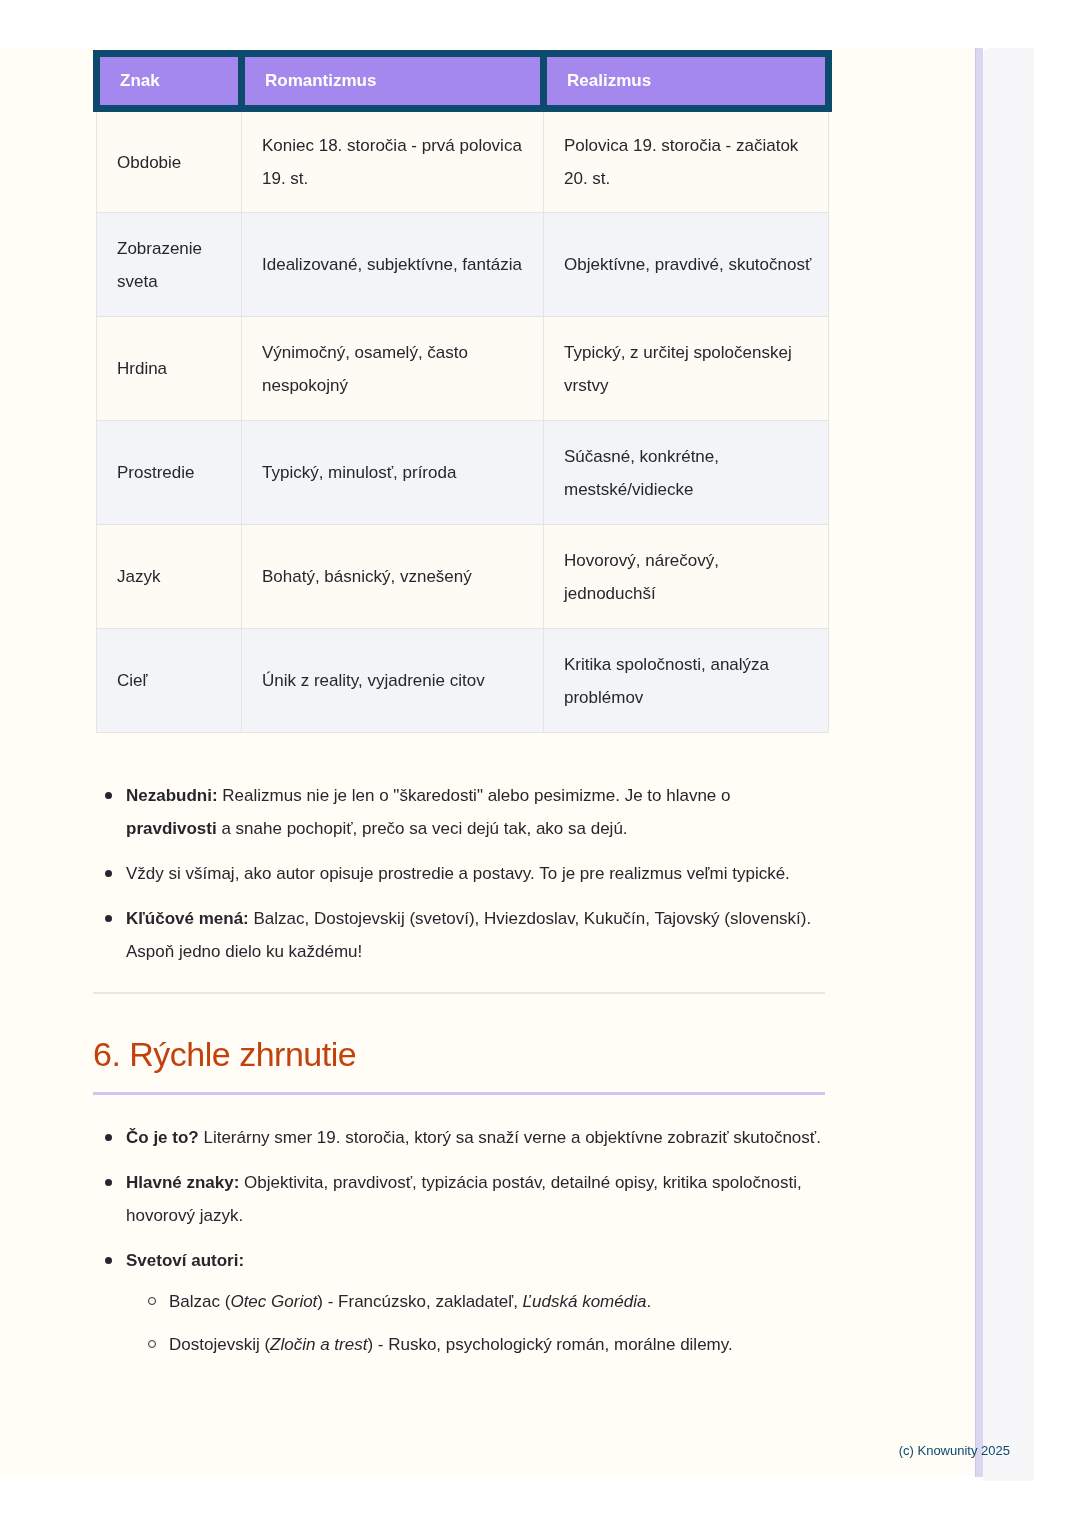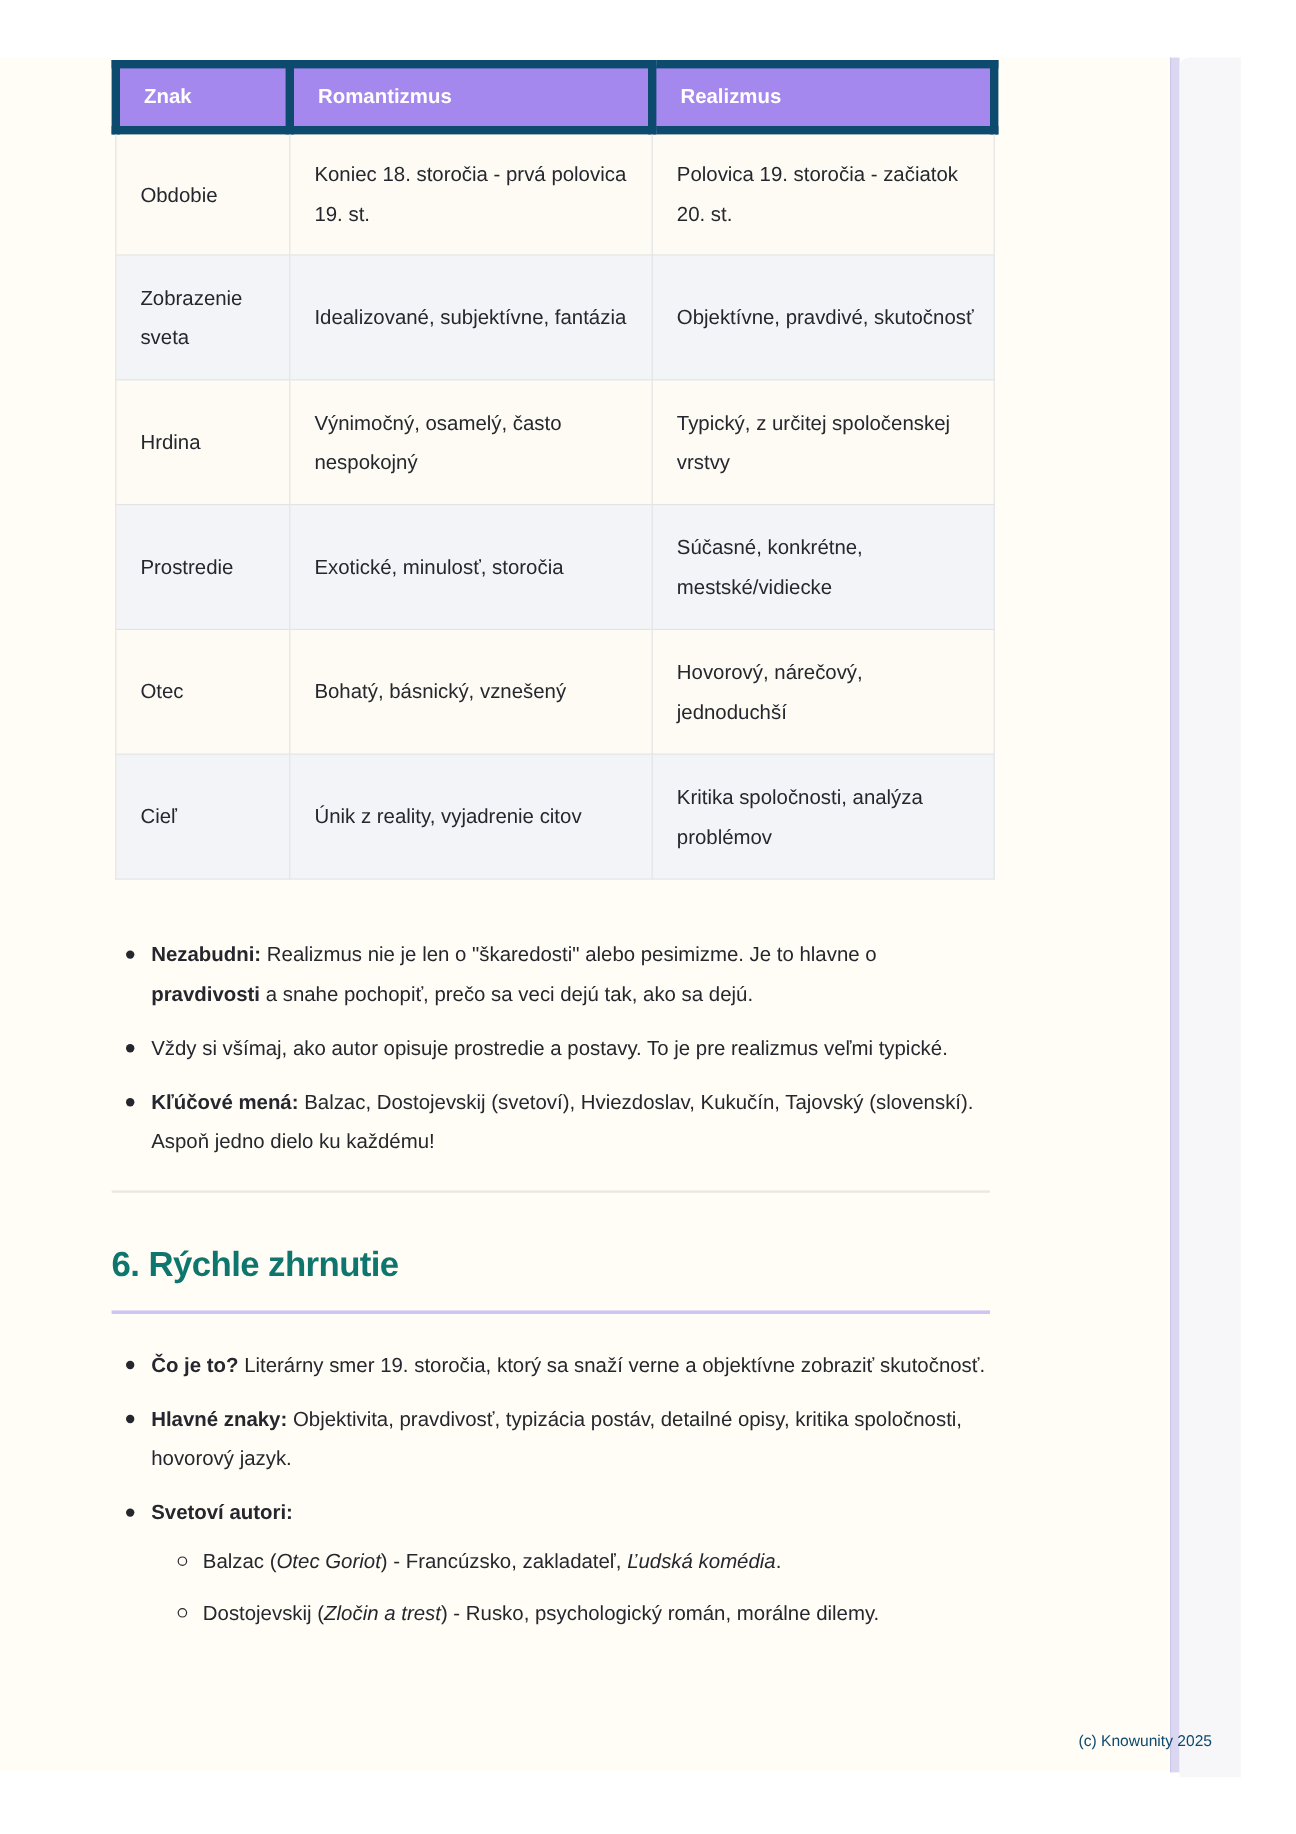--- a/index.html
+++ b/index.html
@@ -100,24 +100,24 @@
     margin-bottom:10px;
   }
   
   .divider {
     height:2px;
     background:#e9e8e2;
     margin-top:24px;
   }
   h2.section-heading {
     margin:38px 0 0 0;
-    font-size:29px;
+    font-size:34px;
     line-height:44px;
-    font-weight:700;
-    color:#0f766e;
+    font-weight:400;
+    color:#c2410c;
     letter-spacing:-0.5px;
   }
   .heading-underline {
     height:3px;
     background:#cdc5f4;
     margin-top:16px;
   }
   
   .scrollbar {
     position:absolute;
@@ -172,25 +172,25 @@
             <td>Idealizované, subjektívne, fantázia</td>
             <td>Objektívne, pravdivé, skutočnosť</td>
           </tr>
           <tr>
             <td>Hrdina</td>
             <td>Výnimočný, osamelý, často nespokojný</td>
             <td>Typický, z určitej spoločenskej vrstvy</td>
           </tr>
           <tr class="alt">
             <td>Prostredie</td>
-            <td>Exotické, minulosť, storočia</td>
+            <td>Typický, minulosť, príroda</td>
             <td>Súčasné, konkrétne, mestské/vidiecke</td>
           </tr>
           <tr>
-            <td>Otec</td>
+            <td>Jazyk</td>
             <td>Bohatý, básnický, vznešený</td>
             <td>Hovorový, nárečový, jednoduchší</td>
           </tr>
           <tr class="alt">
             <td>Cieľ</td>
             <td>Únik z reality, vyjadrenie citov</td>
             <td>Kritika spoločnosti, analýza problémov</td>
           </tr>
         </tbody>
     </table>

